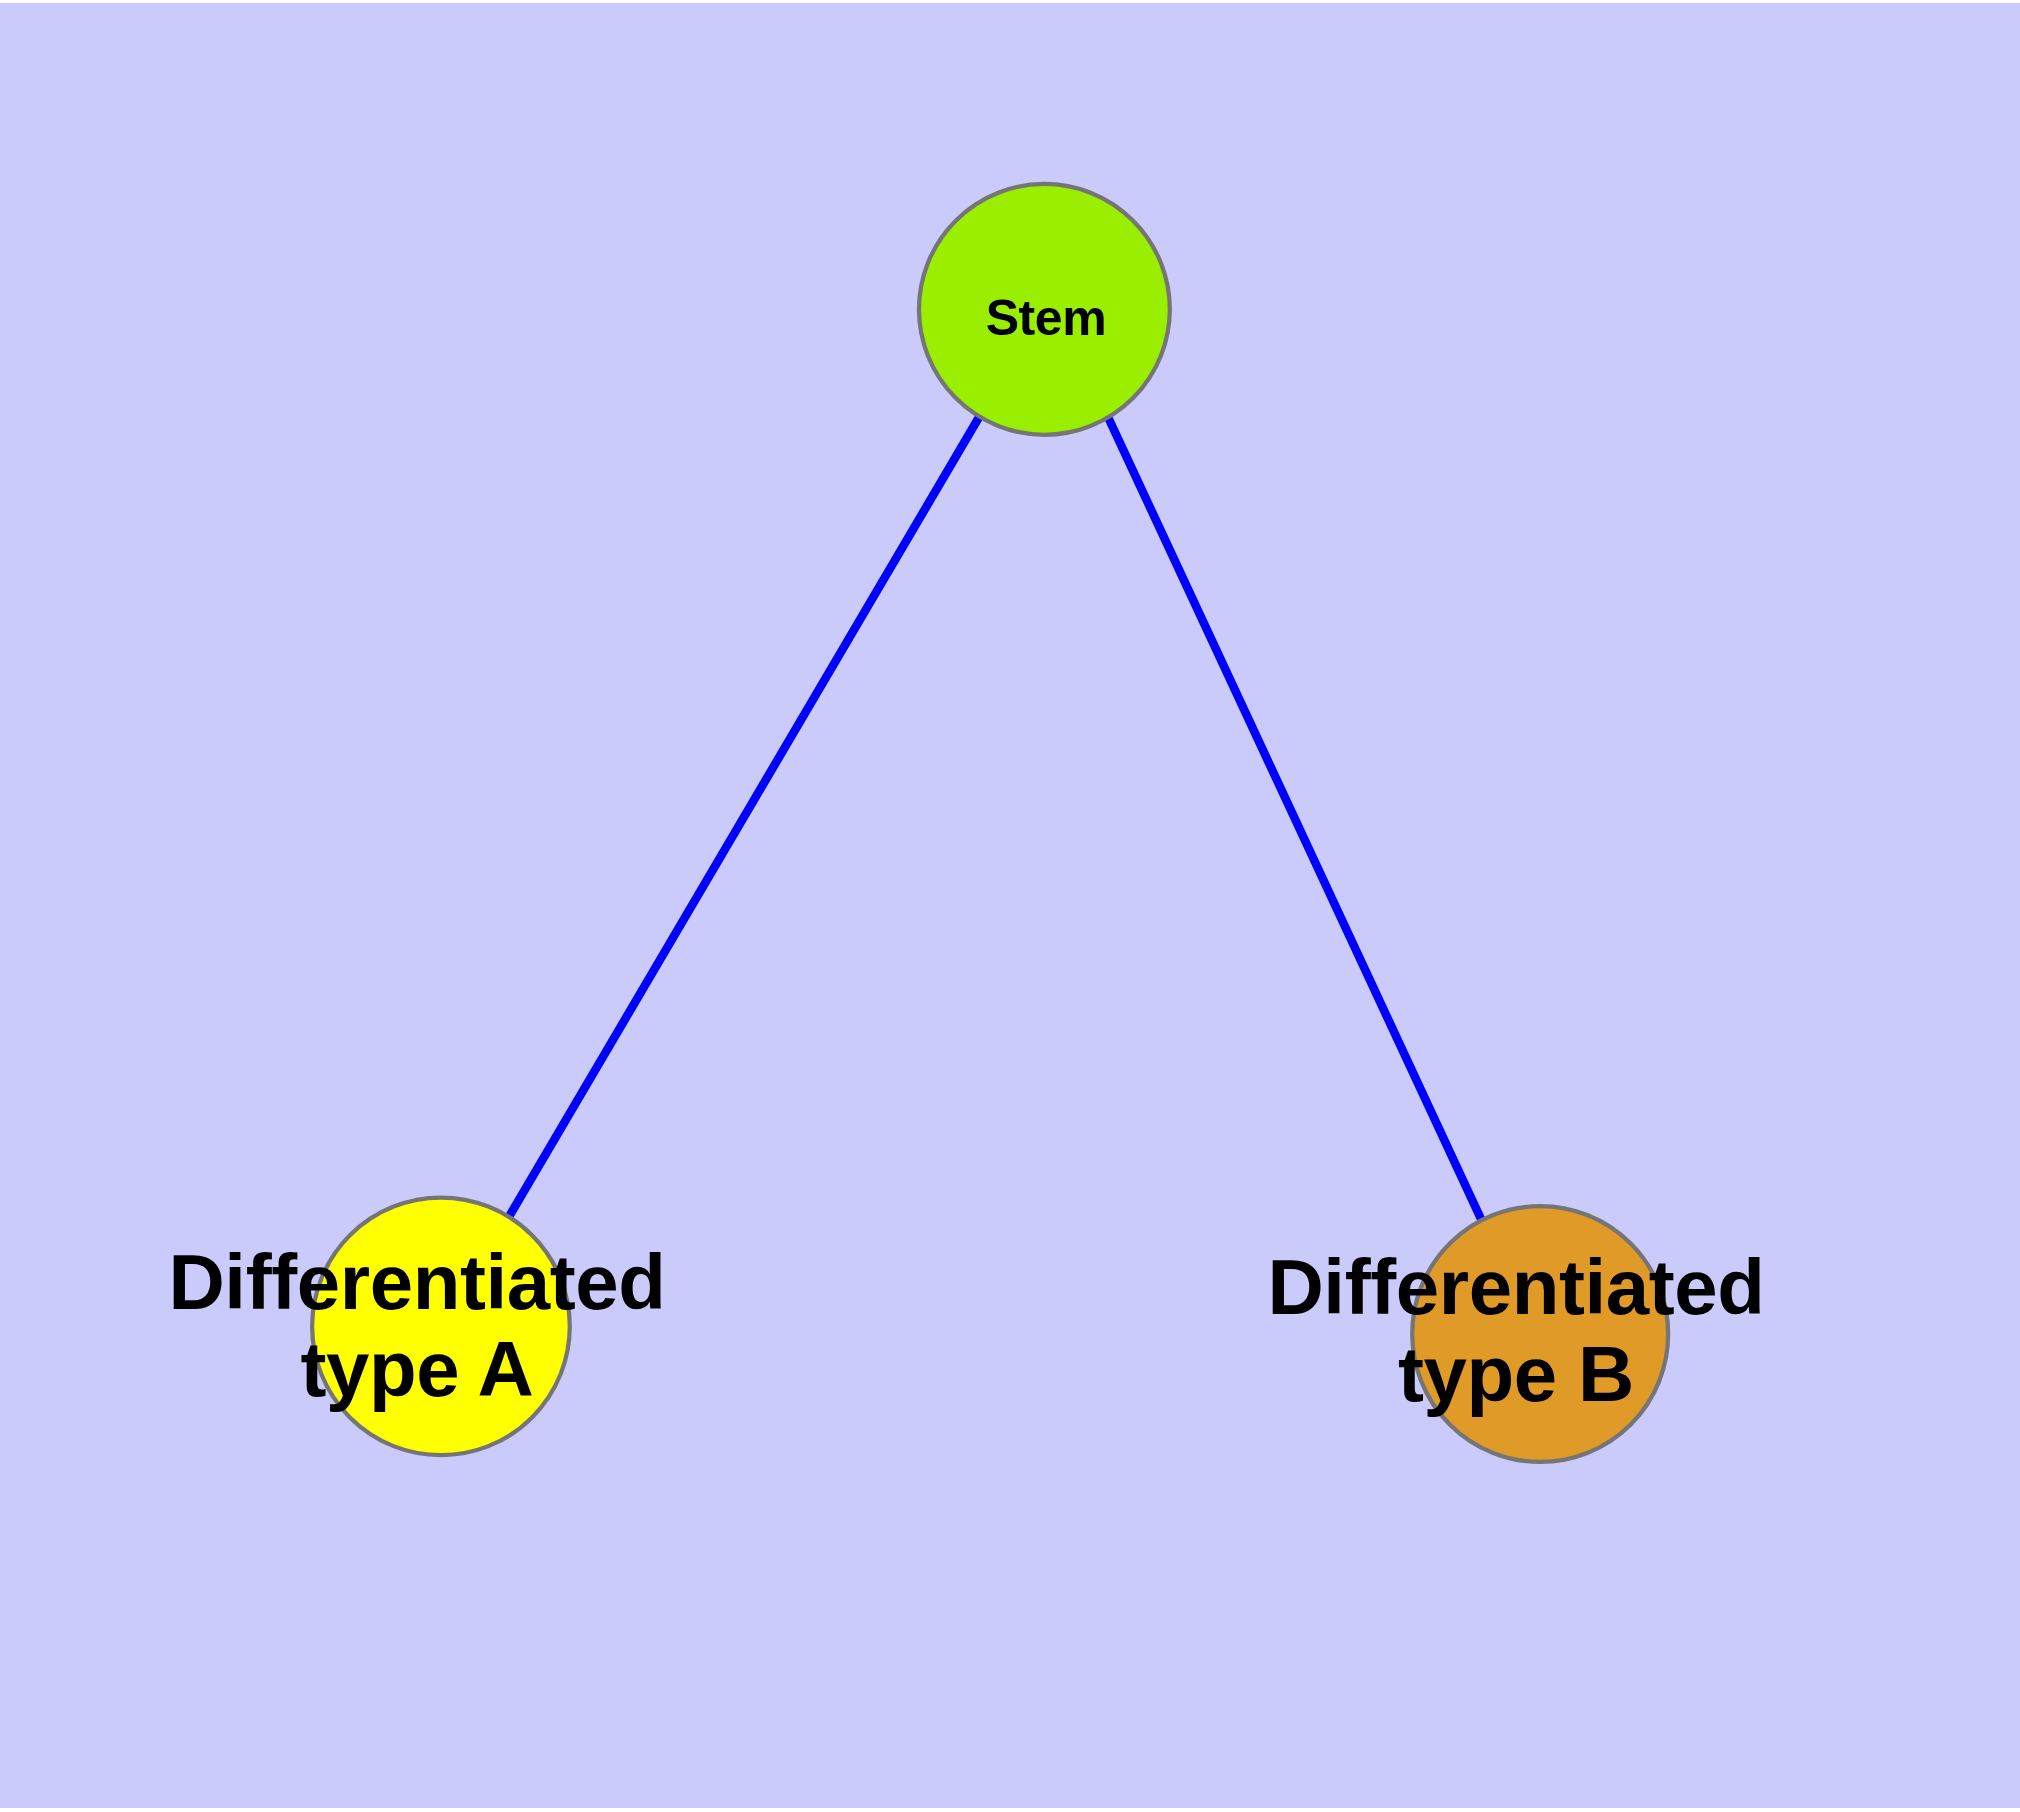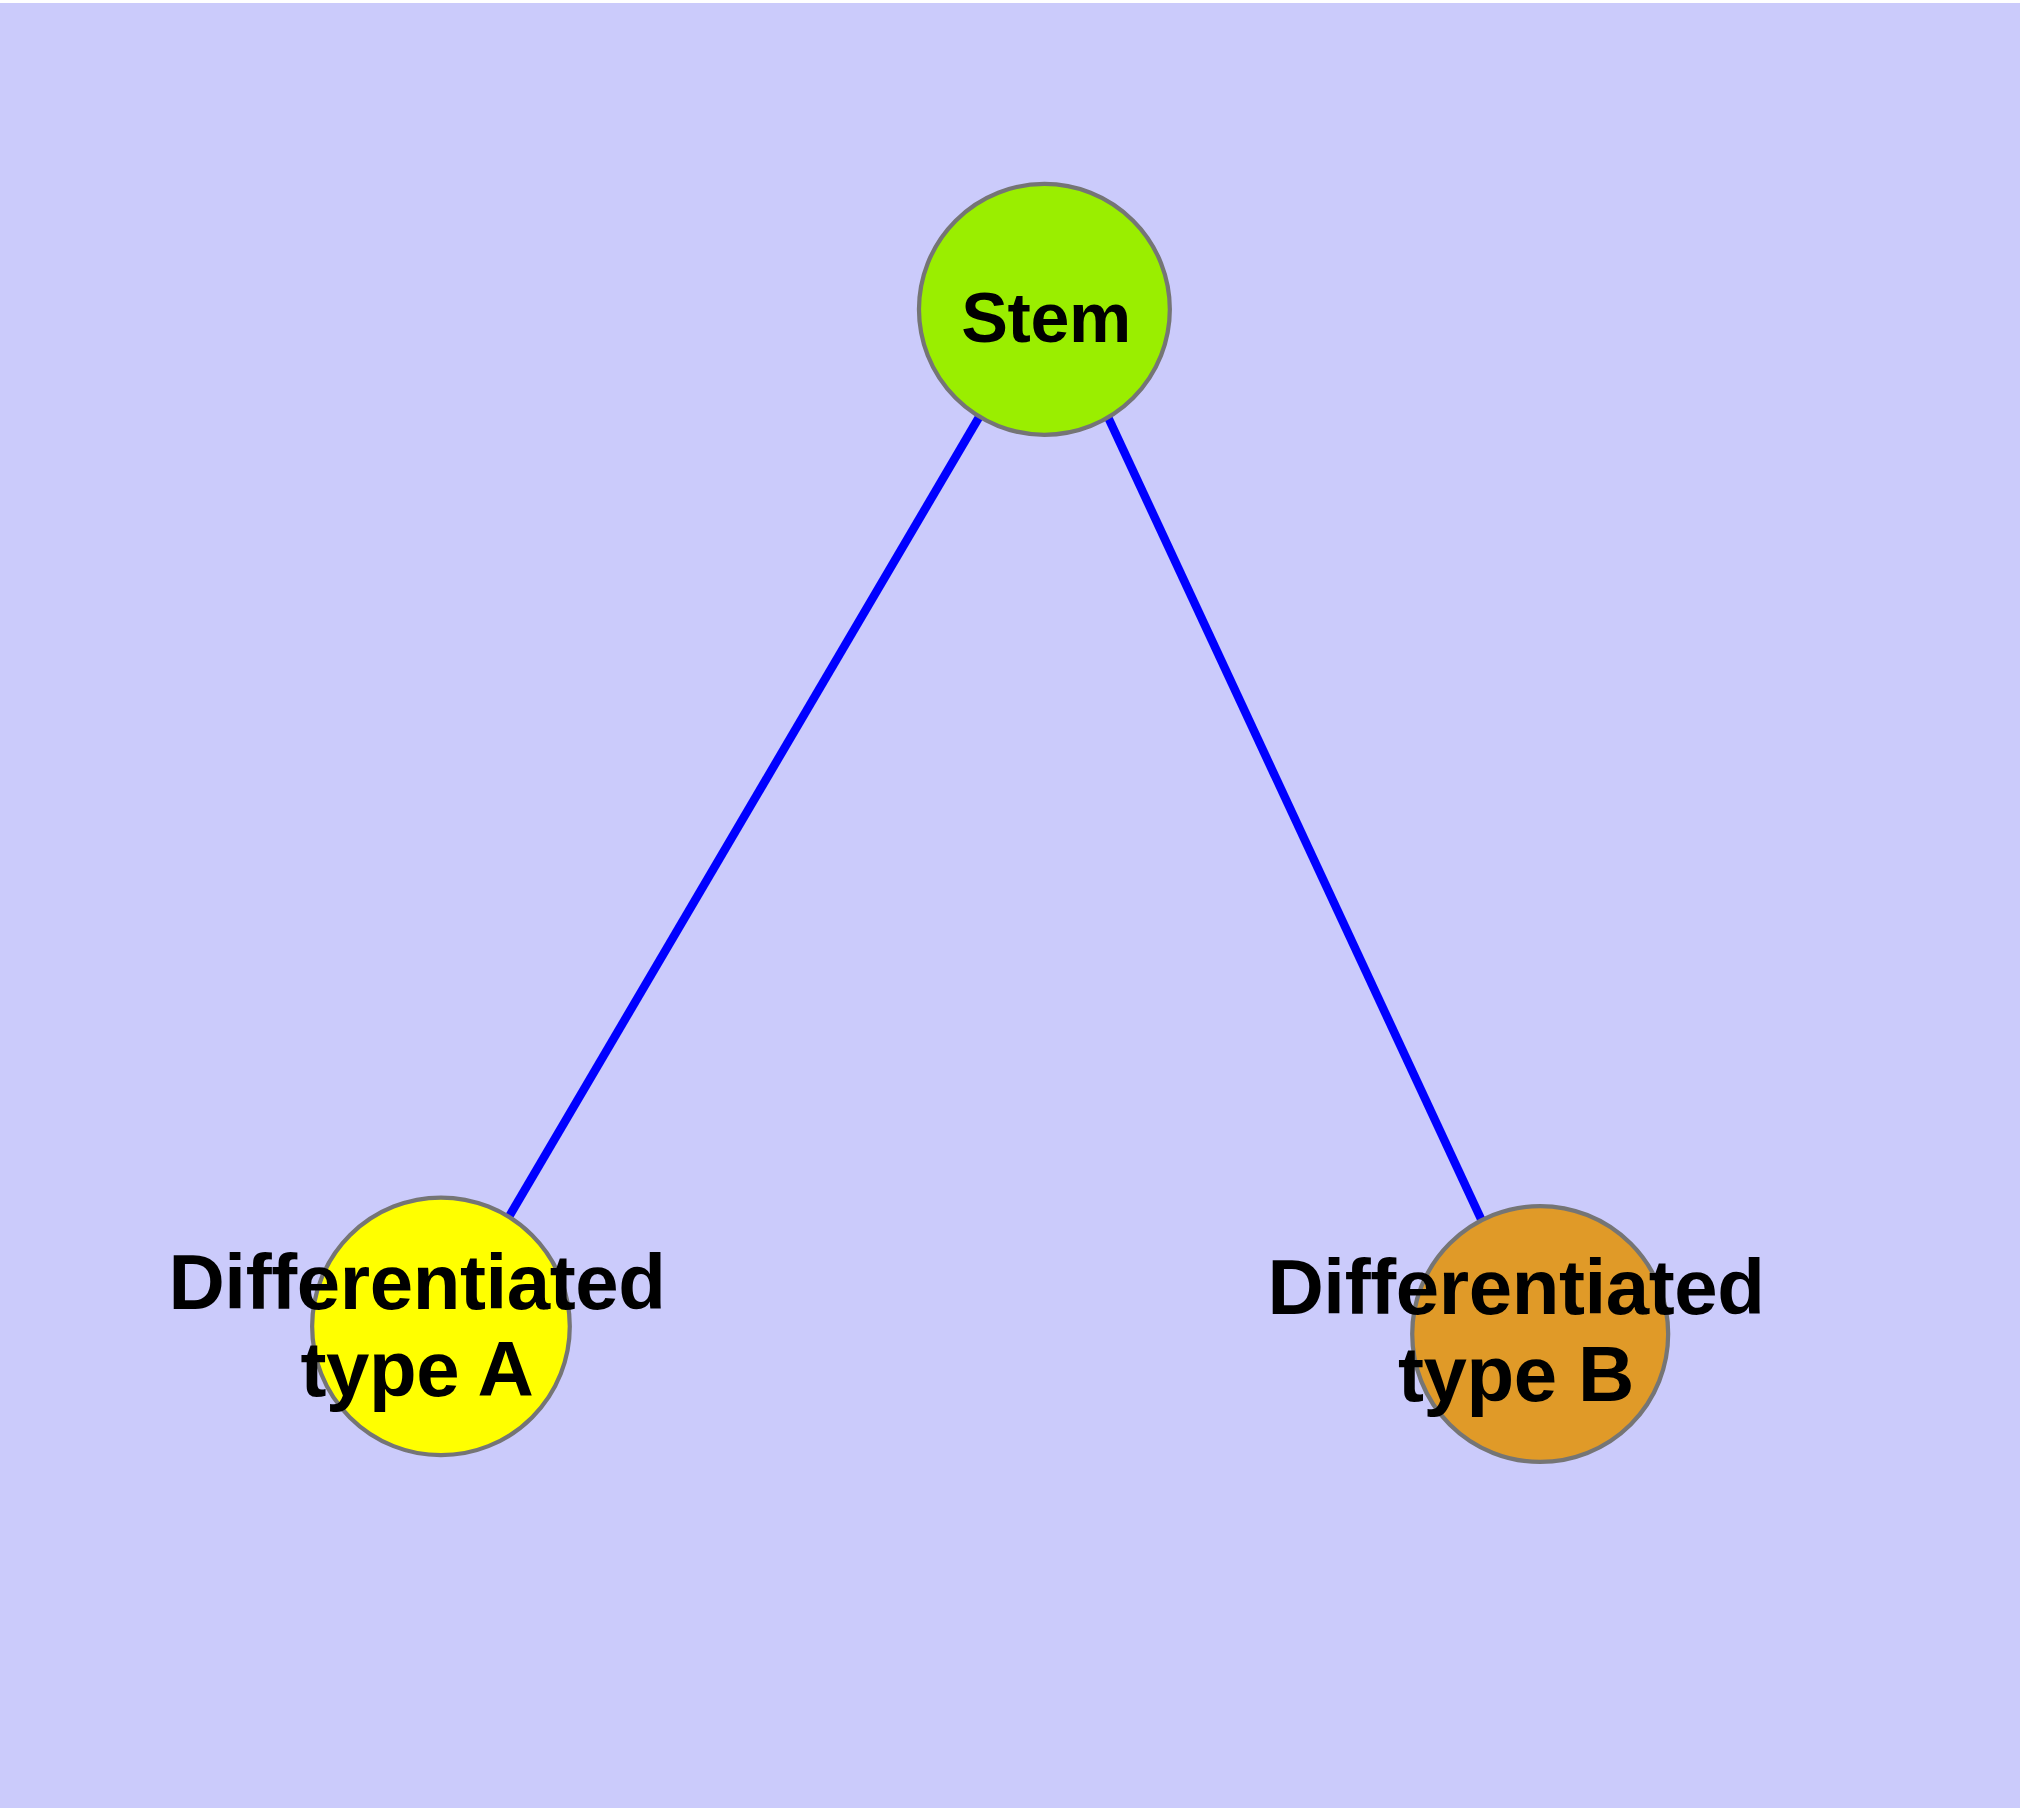--- a/index.html
+++ b/index.html
@@ -35,21 +35,21 @@
     text-align: center;
     color: #000000;
     font-weight: bold;
     font-family: "Liberation Sans", sans-serif;
     line-height: 1.12;
     white-space: pre;
     transform: translate(-50%, -50%);
     pointer-events: none;
     letter-spacing: -0.4px;
   }
-  .lbl-stem   { font-size: 70px; }
+  .lbl-stem   { font-size: 50px; }
   .lbl-typea  { font-size: 78px; }
   .lbl-typeb  { font-size: 78px; }
 </style>
 </head>
 <body>
 
 <div id="canvas">
 
   <div id="plot-area"></div>
 

